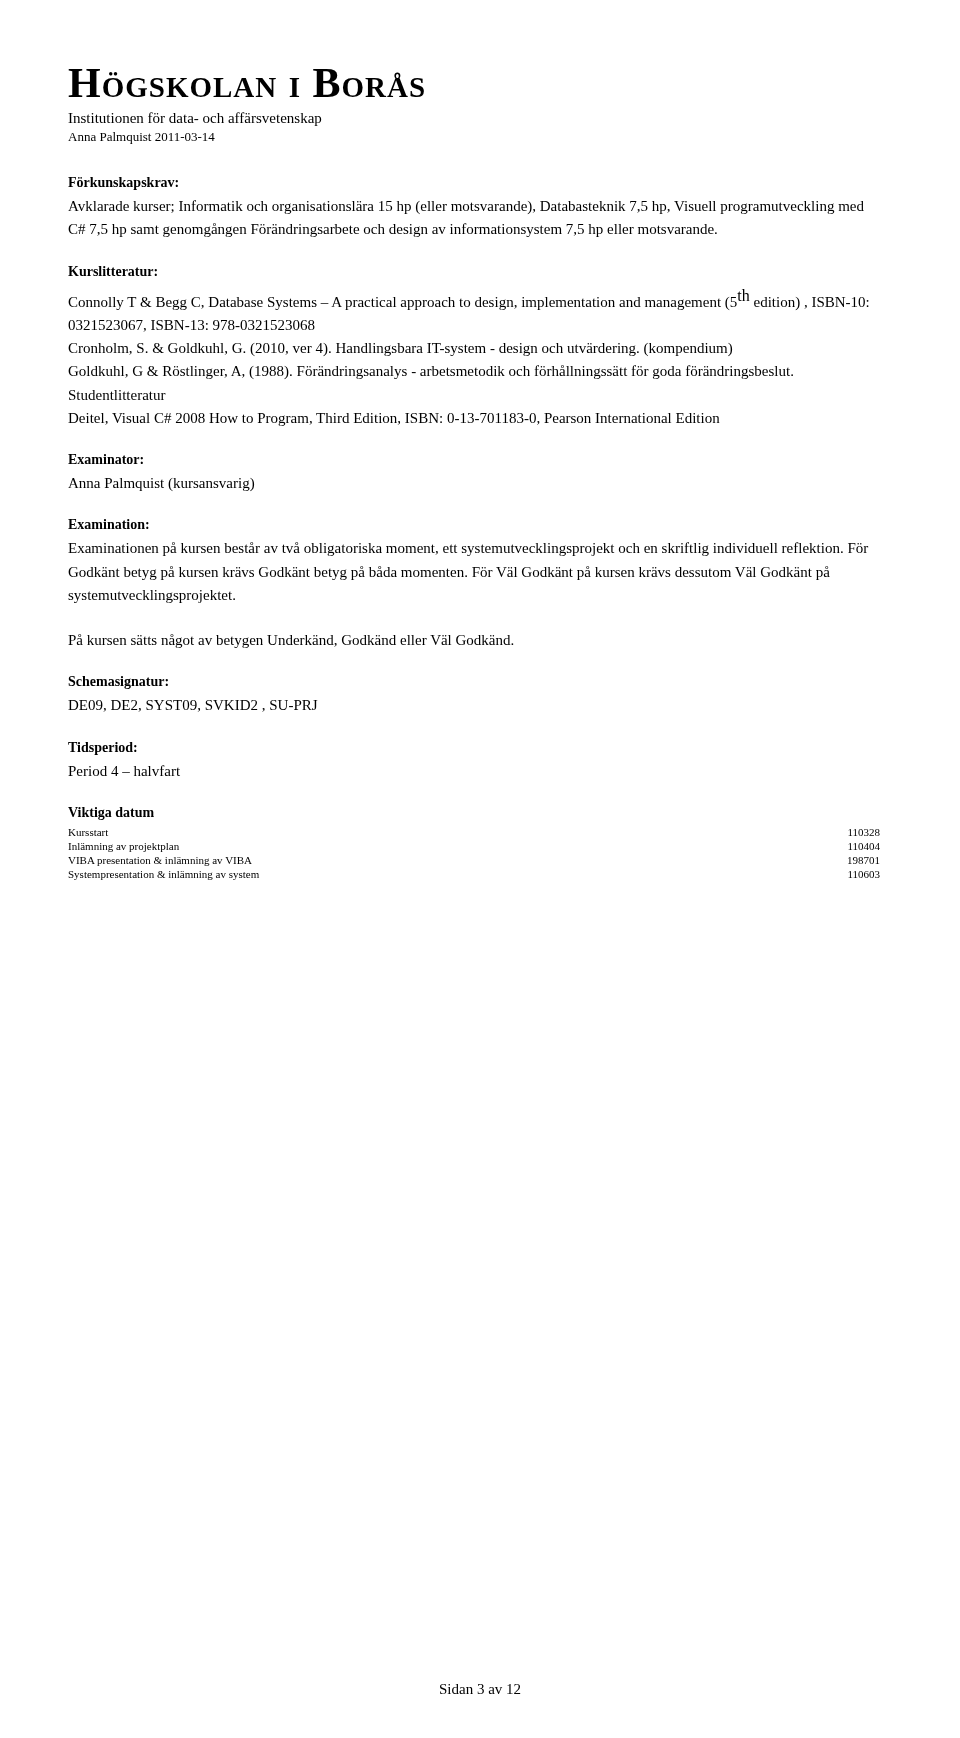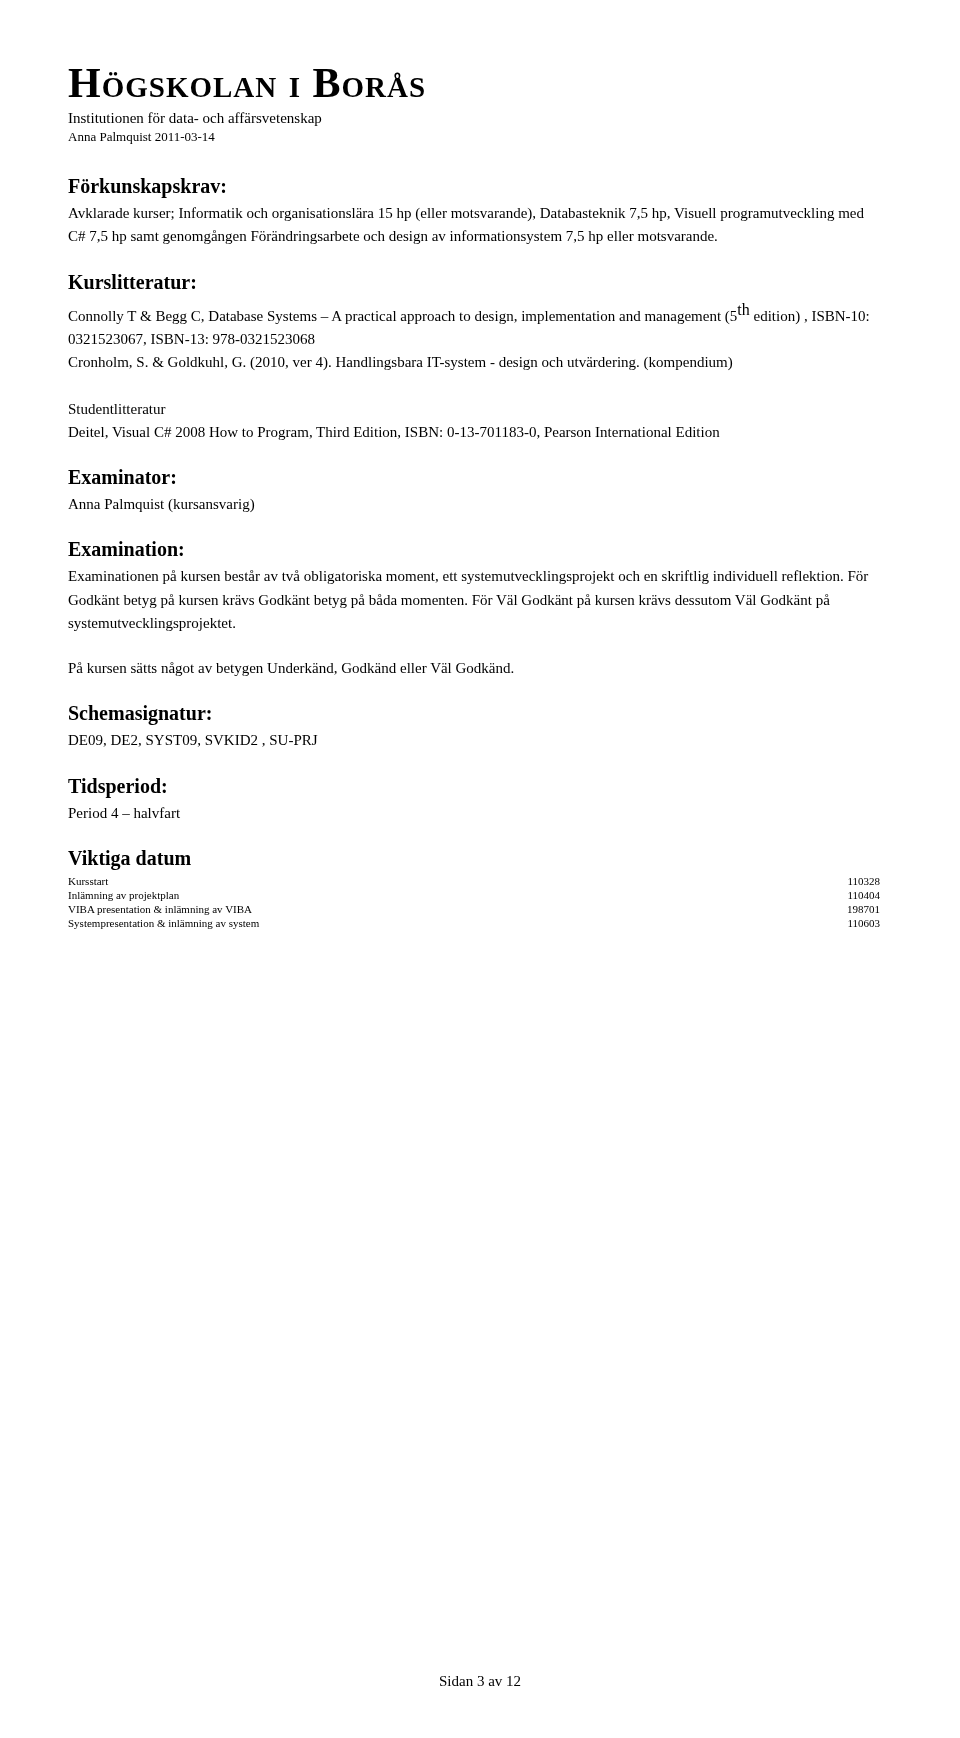--- a/index.html
+++ b/index.html
@@ -42,21 +42,21 @@
     .header-date {
       font-size: 13px;
       margin-bottom: 30px;
     }
 
     .section {
       margin-bottom: 22px;
     }
 
     .section-heading {
-      font-size: 20px;
+      font-size: 14px;
       font-weight: bold;
       margin-bottom: 4px;
     }
 
     .section-body {
       font-size: 15px;
       line-height: 1.55;
     }
 
     .superscript {
@@ -80,21 +80,21 @@
       width: 70%;
     }
 
     .dates-table td:last-child {
       width: 30%;
       text-align: right;
     }
 
     .page-number {
       position: absolute;
-      bottom: 48px;
+      bottom: 40px;
       left: 50%;
       transform: translateX(-50%);
       font-size: 15px;
     }
   </style>
 </head>
 <body>
 
 <div class="page">
 
@@ -109,20 +109,21 @@
     <div class="section-body">Avklarade kurser; Informatik och organisationslära 15 hp (eller motsvarande), Databasteknik 7,5 hp, Visuell programutveckling med C# 7,5 hp samt genomgången Förändringsarbete och design av informationsystem 7,5 hp eller motsvarande.</div>
   </div>
 
   <div class="section">
     <div class="section-heading">Kurslitteratur:</div>
     <div class="section-body">
       <span>Connolly T &amp; Begg C, Database Systems – A practical approach to design, implementation and management (5</span><span class="superscript">th</span><span> edition) , ISBN-10: 0321523067, ISBN-13: 978-0321523068</span>
       <br>
       <span>Cronholm, S. &amp; Goldkuhl, G. (2010, ver 4). Handlingsbara IT-system - design och utvärdering. (kompendium)</span>
       <br>
+      <span>Goldkuhl, G &amp; Röstlinger, A, (1988). Förändringsanalys - arbetsmetodik och förhållningssätt för goda förändringsbeslut.</span>
       <br>
       <span>Studentlitteratur</span>
       <br>
       <span>Deitel, Visual C# 2008 How to Program, Third Edition, ISBN: 0-13-701183-0, Pearson International Edition</span>
     </div>
   </div>
 
   <div class="section">
     <div class="section-heading">Examinator:</div>
     <div class="section-body">Anna Palmquist (kursansvarig)</div>

